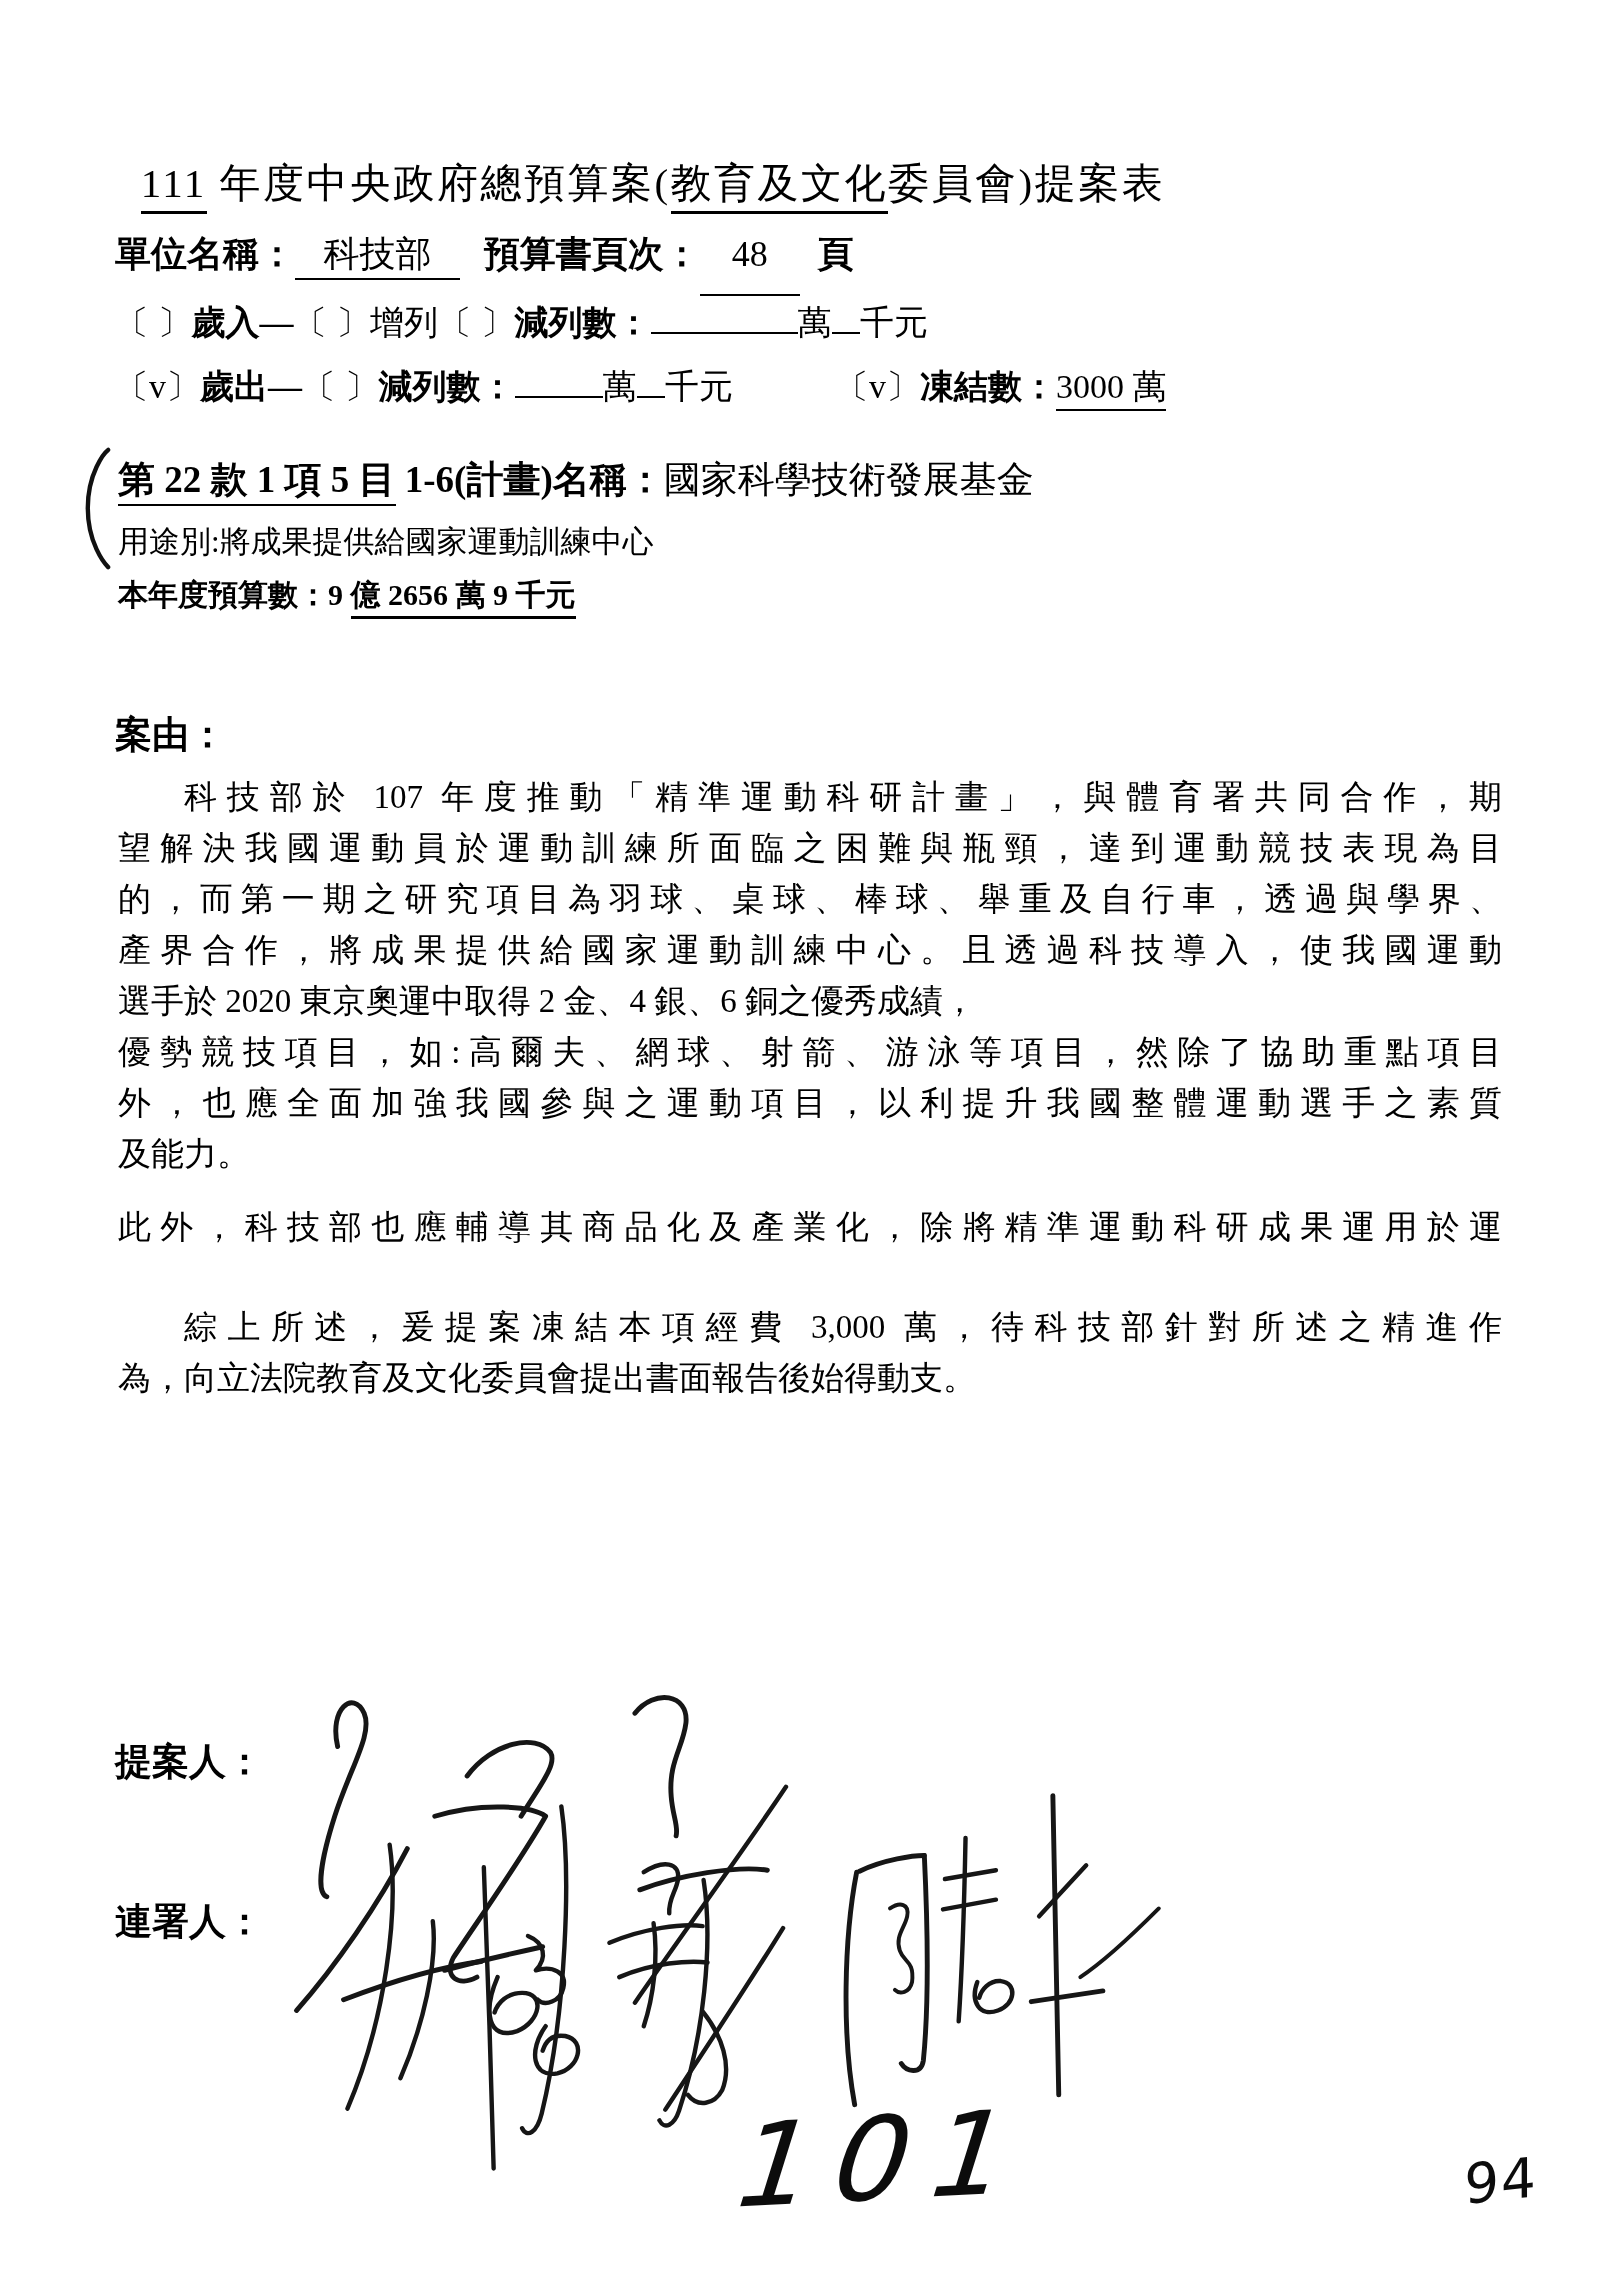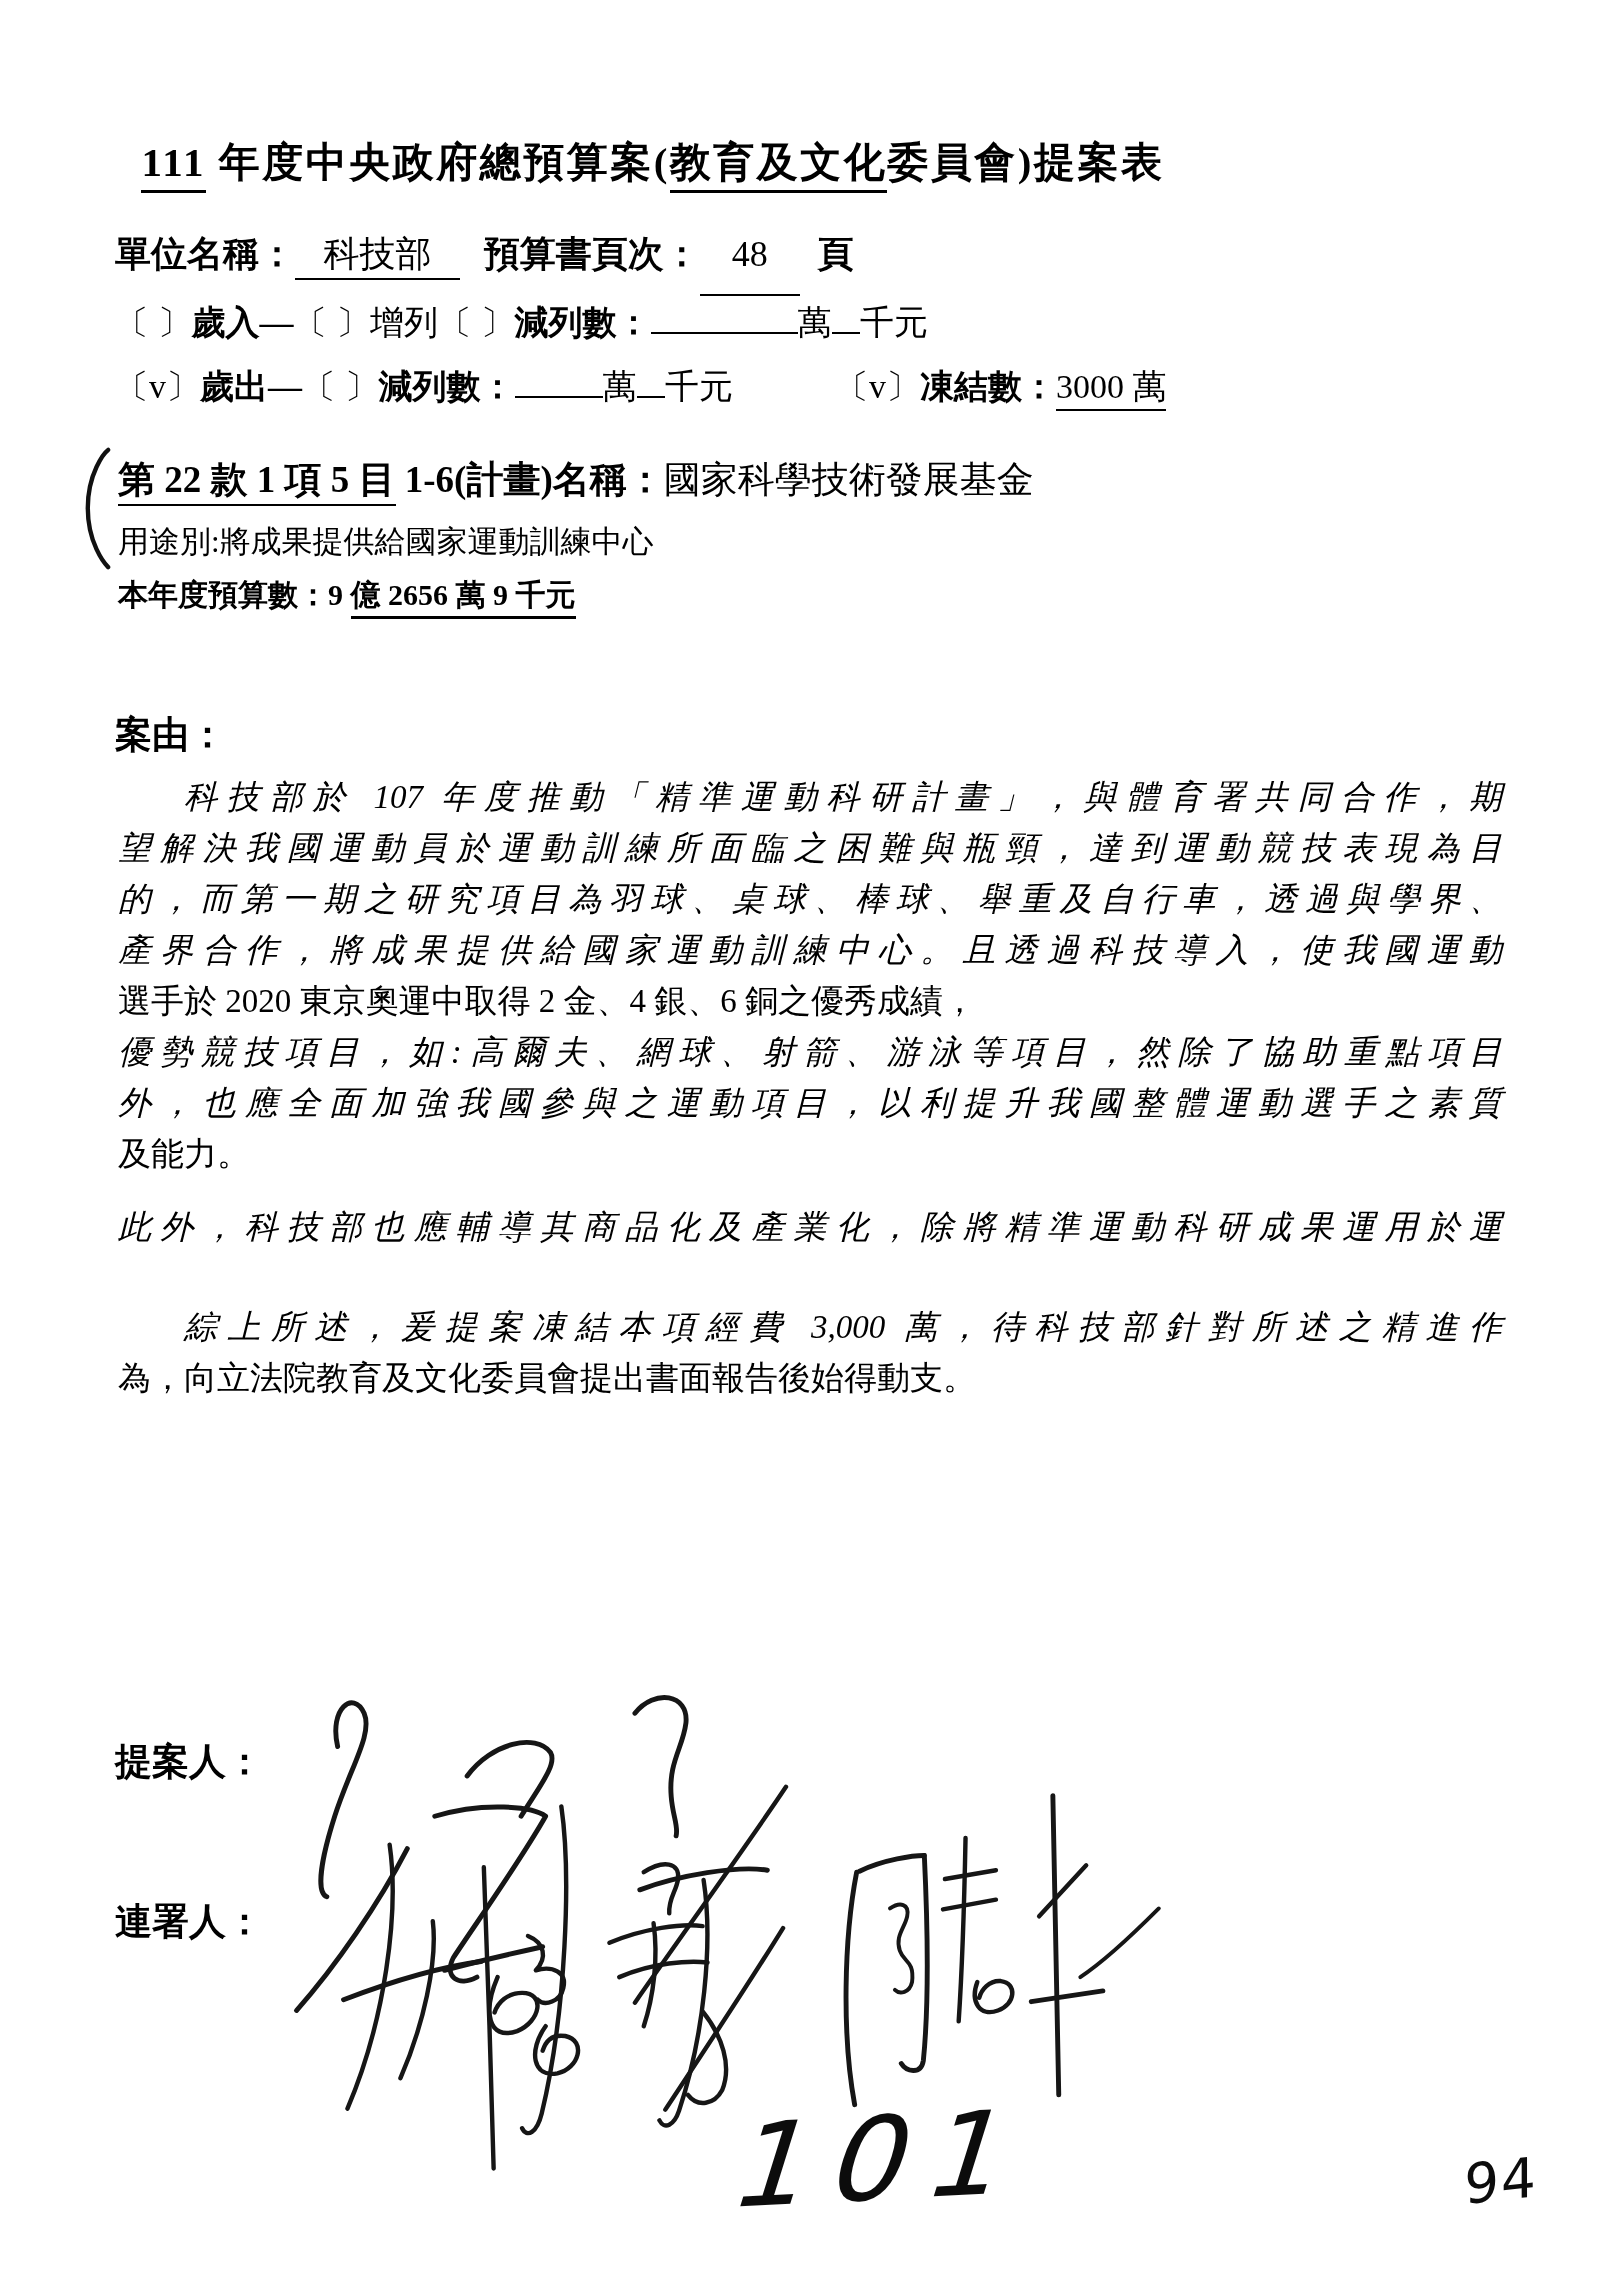--- a/index.html
+++ b/index.html
@@ -5,21 +5,21 @@
   html,body{margin:0;padding:0;}
   body{
     width:1624px;height:2295px;background:#ffffff;color:#000;
     font-family:"Liberation Serif","DejaVu Serif",serif;
     position:relative;overflow:hidden;
     -webkit-font-smoothing:antialiased;
   }
   .abs{position:absolute;}
   .b{font-weight:bold;}
   
-  .title{top:135px;left:0;width:1306px;text-align:center;font-size:41px;font-weight:bold;letter-spacing:2.5px;white-space:nowrap;}
+  .title{top:156px;left:0;width:1306px;text-align:center;font-size:41px;font-weight:normal;letter-spacing:2.5px;white-space:nowrap;}
   .u{border-bottom:3.4px solid #000;padding-bottom:4.9px;}
   .u2{border-bottom:2.9px solid #000;padding-bottom:3.9px;}
   
   .unit-row{top:230px;left:115px;font-size:36px;font-weight:bold;white-space:nowrap;}
   .val{font-weight:normal;}
   .pad-wide{padding:0 28.4px 3.9px 28.4px;}
   .pad-page{padding:0 32px 20px 32px;}
   .gap-l{margin-left:24px;}
   .gap-s{margin-left:17.7px;}
   
@@ -34,21 +34,21 @@
   
   .clause-line{top:455px;left:118px;font-size:37px;font-weight:bold;white-space:nowrap;}
   .fund{font-weight:normal;}
   .usage-line{top:521px;left:118px;font-size:31px;white-space:nowrap;}
   .budget-line{top:575px;left:118px;font-size:30px;font-weight:bold;white-space:nowrap;}
   .paren{top:447px;left:81px;}
   
   .case-heading{top:710px;left:115px;font-size:37px;font-weight:bold;}
   .case-body{top:772px;left:118px;width:1384px;font-size:33px;line-height:51px;}
   .line{text-align:justify;}
-  .fill{text-align-last:justify;font-style:italic;}
+  .fill{text-align-last:justify;}
   .ind{text-indent:2em;}
   .p2{margin-top:79px;}
   .p3{margin-top:21.6px;}
   .p4{margin-top:49px;}
   
   .proposer{top:1737px;left:115px;font-size:37px;font-weight:bold;}
   .cosigner{top:1897px;left:115px;font-size:37px;font-weight:bold;}
   .sigsvg{top:1570px;left:0;}
   .sig-stroke{fill:none;stroke:#161616;stroke-linecap:round;stroke-linejoin:round;}
   

